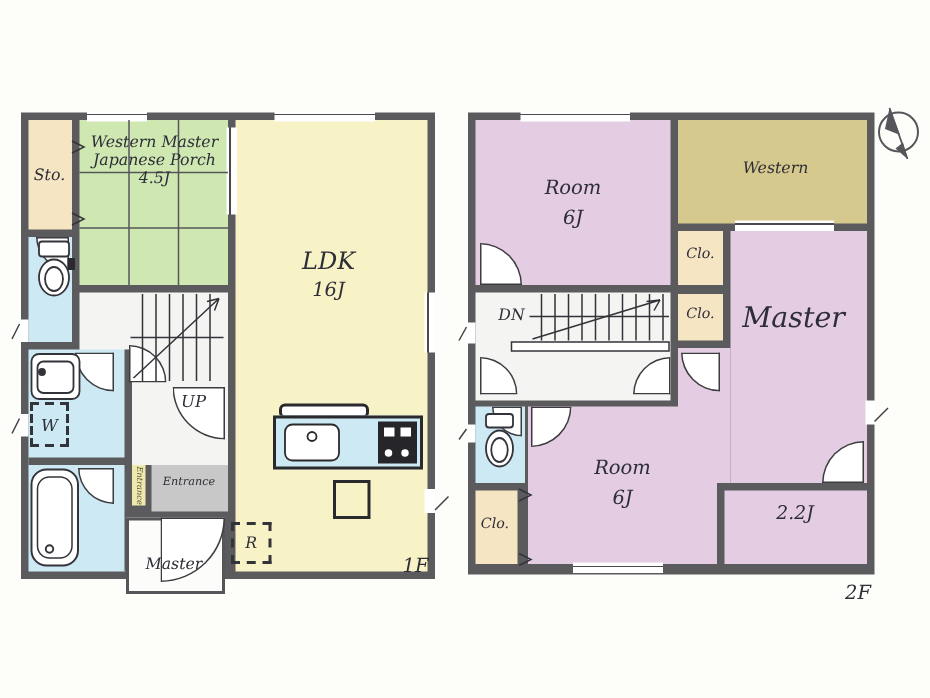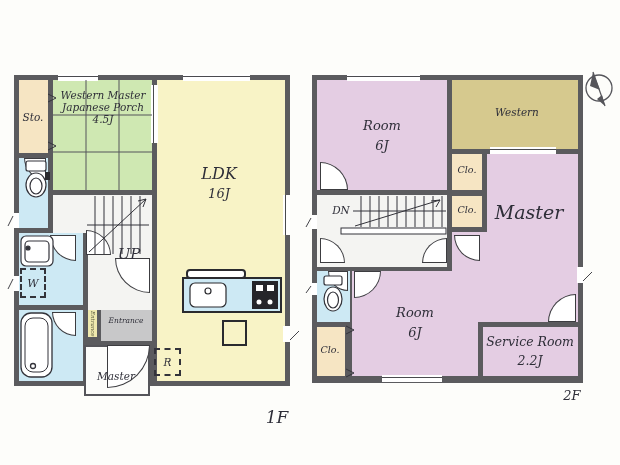--- a/index.html
+++ b/index.html
@@ -188,25 +188,25 @@
   <div class="lbl" style="left:33px;top:111px;font-size:10.5px">Sto.</div>
 
   <div class="lbl" style="left:103px;top:89px;font-size:10.5px">
     <span style="display:block">Western Master</span>
     <span style="display:block">Japanese Porch</span>
     <span style="display:block">4.5J</span>
   </div>
 
   <div class="lbl" style="left:219px;top:165px;font-size:16px">LDK</div>
   <div class="lbl" style="left:219px;top:187px;font-size:13px">16J</div>
-  <div class="lbl" style="left:129px;top:246px;font-size:15px">UP</div>
+  <div class="lbl" style="left:129px;top:262px;font-size:11px">UP</div>
   <div class="lbl" style="left:126px;top:317px;font-size:7.5px">Entrance</div>
   <div class="vtext" style="left:88px;top:311px;width:9px;height:26px">Entrance</div>
   <div class="lbl" style="left:116px;top:370px;font-size:10.5px">Master</div>
-  <div class="lbl" style="left:277px;top:408px;font-size:17px">1F</div>
+  <div class="lbl" style="left:277px;top:371px;font-size:13px">1F</div>
 
   <div class="lbl" style="left:382px;top:116px;font-size:13px;line-height:1.55">
     <span style="display:block">Room</span>
     <span style="display:block">6J</span>
   </div>
 
   <div class="lbl" style="left:517px;top:106px;font-size:10.5px">Western</div>
   <div class="lbl" style="left:467px;top:165px;font-size:9.5px">Clo.</div>
   <div class="lbl" style="left:467px;top:205px;font-size:9.5px">Clo.</div>
   <div class="lbl" style="left:341px;top:204px;font-size:10.5px">DN</div>
@@ -216,19 +216,18 @@
   </div>
 
   <div class="lbl" style="left:415px;top:303px;font-size:13px;line-height:1.55">
     <span style="display:block">Room</span>
     <span style="display:block">6J</span>
   </div>
 
   <div class="lbl" style="left:330px;top:345px;font-size:9.5px">Clo.</div>
 
   <div class="lbl" style="left:530px;top:333px;font-size:12.5px;line-height:1.5">
-    <span style="display:block">Service Room</span>
     <span style="display:block">2.2J</span>
   </div>
 
   <div class="lbl" style="left:572px;top:389px;font-size:13px">2F</div>
 
 </div>
 
 </body></html>

